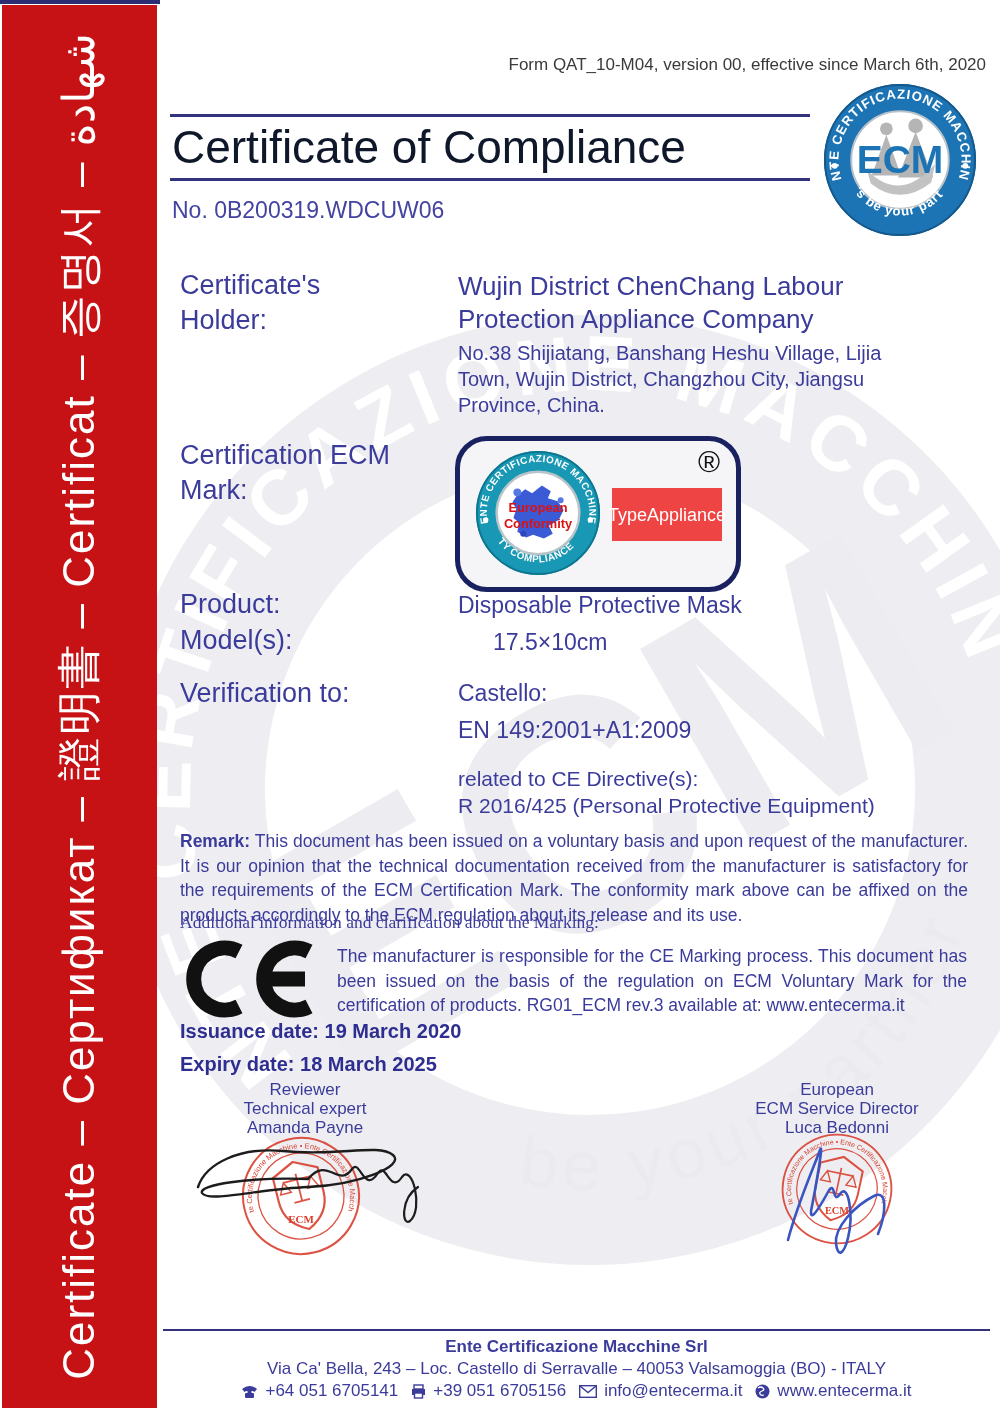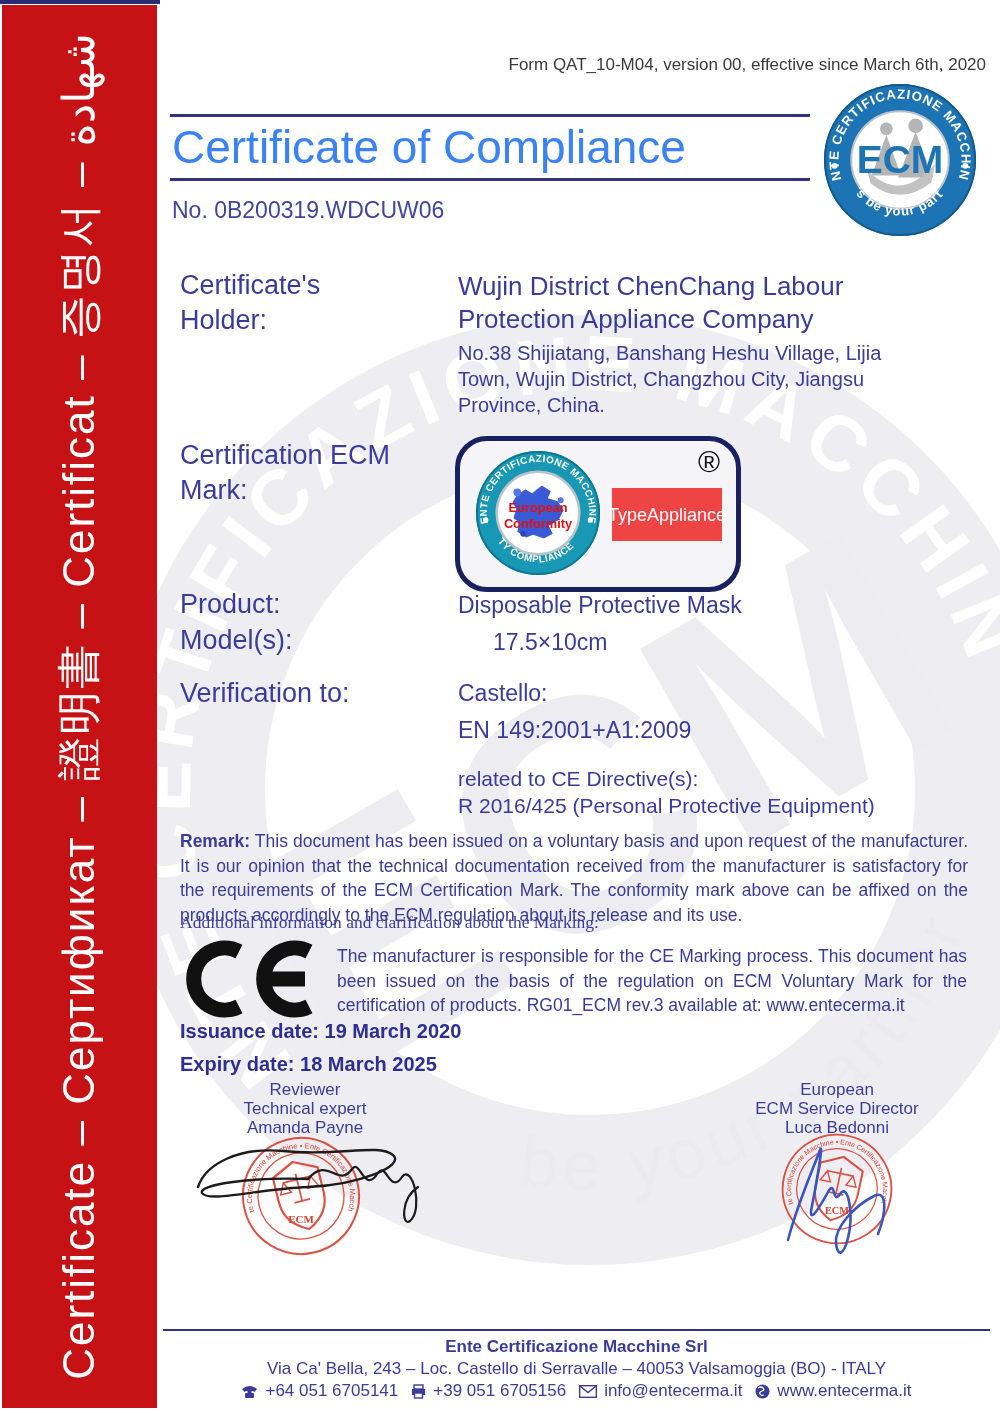--- a/index.html
+++ b/index.html
@@ -13,21 +13,21 @@
 
   
   .topstrip{left:0;top:0;width:160px;height:4px;background:#2c2c72;z-index:3;}
   .redbar{left:2px;top:5px;width:155px;height:1403px;background:#c61215;z-index:2;
           display:flex;align-items:center;justify-content:center;}
   .redbar .vtext{transform:rotate(-90deg);white-space:nowrap;color:#ffffff;font-size:44px;letter-spacing:2px;}
 
   
   .formline{right:14px;top:55px;color:#3a3a3a;font-size:17px;z-index:2;}
   .rule{background:#32327e;height:3px;z-index:2;}
-  .title{left:172px;top:120px;font-size:46px;color:#3b82f6;z-index:2;}
+  .title{left:172px;top:120px;font-size:46px;color:#0f172a;z-index:2;}
   .certno{left:172px;top:197px;font-size:23px;color:#4343a2;z-index:2;}
 
   
   .lbl{color:#3b3b9b;font-size:27px;line-height:35px;z-index:2;}
   .val-lg{color:#3b3b9b;font-size:26px;line-height:33px;z-index:2;}
   .val-md{color:#3b3b9b;font-size:23px;line-height:30px;z-index:2;}
   .val-sm{color:#3b3b9b;font-size:20px;line-height:26px;z-index:2;}
 
   
   .markbox{left:455px;top:436px;width:276px;height:146px;background:#f5f5f8;

